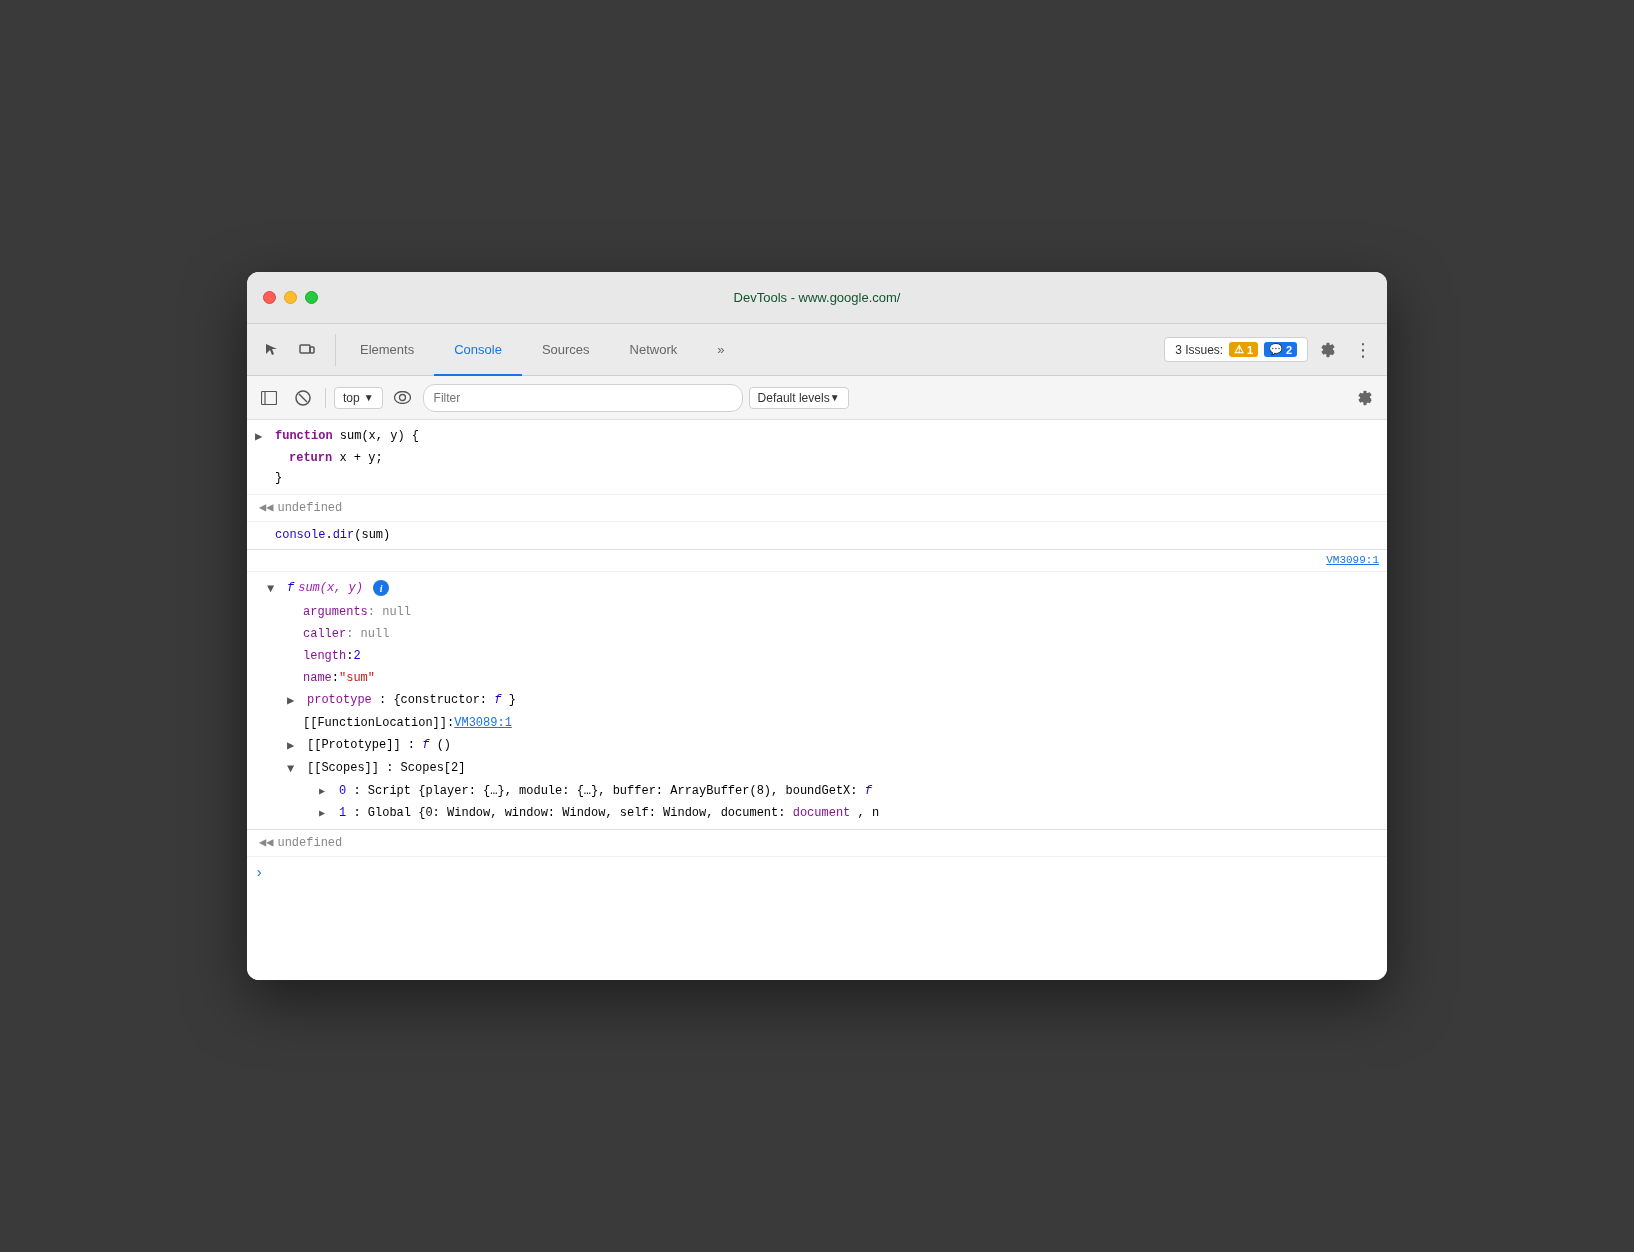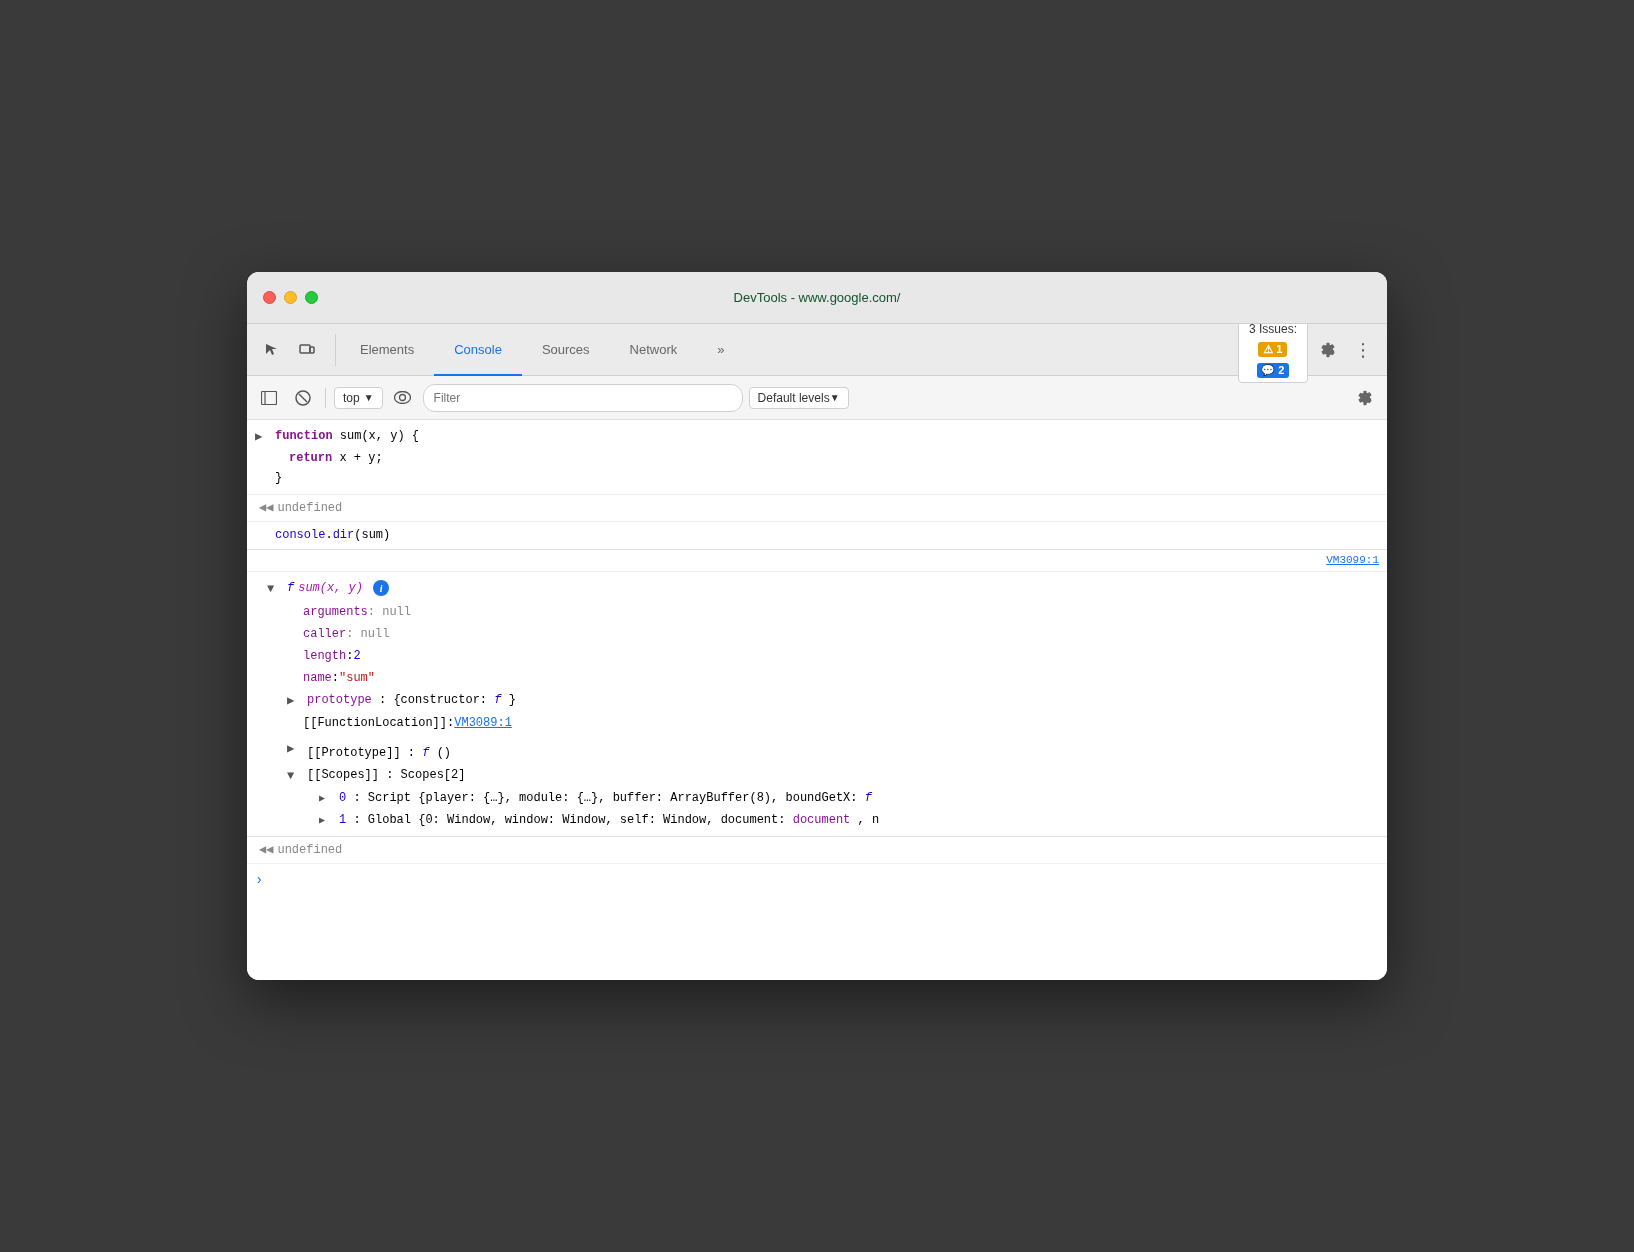--- a/index.html
+++ b/index.html
@@ -111,21 +111,20 @@
     .issues-badge {
       display: flex;
       align-items: center;
       gap: 6px;
       background: white;
       border: 1px solid #d0d0d0;
       border-radius: 4px;
       padding: 4px 10px;
       font-size: 12px;
       color: #333;
-      flex-direction: column;
     }
     .badge-warn {
       background: #e8a000;
       color: white;
       border-radius: 3px;
       padding: 1px 5px;
       font-size: 11px;
       font-weight: bold;
       display: flex;
       align-items: center;
@@ -471,21 +470,21 @@
       </div>
 
       <div style="display:flex; align-items:center; padding: 2px 0 2px 56px;">
         <span>[[FunctionLocation]]</span>
         <span>: </span>
         <span class="link-blue">VM3089:1</span>
       </div>
 
       <div style="display:flex; align-items:center; padding: 2px 0 2px 40px;">
         <span class="expand-arrow" style="color:#555;">▶</span>
-        <span style="padding-left: 4px; margin-top: 8px;">
+        <span style="padding-left: 4px;">
           <span>[[Prototype]]</span>
           <span>: </span>
           <span class="fn-italic val-blue">f</span>
           <span> ()</span>
         </span>
       </div>
 
       <div style="display:flex; align-items:center; padding: 2px 0 2px 40px;">
         <span class="expand-arrow" style="color:#555;">▼</span>
         <span style="padding-left: 4px;">

